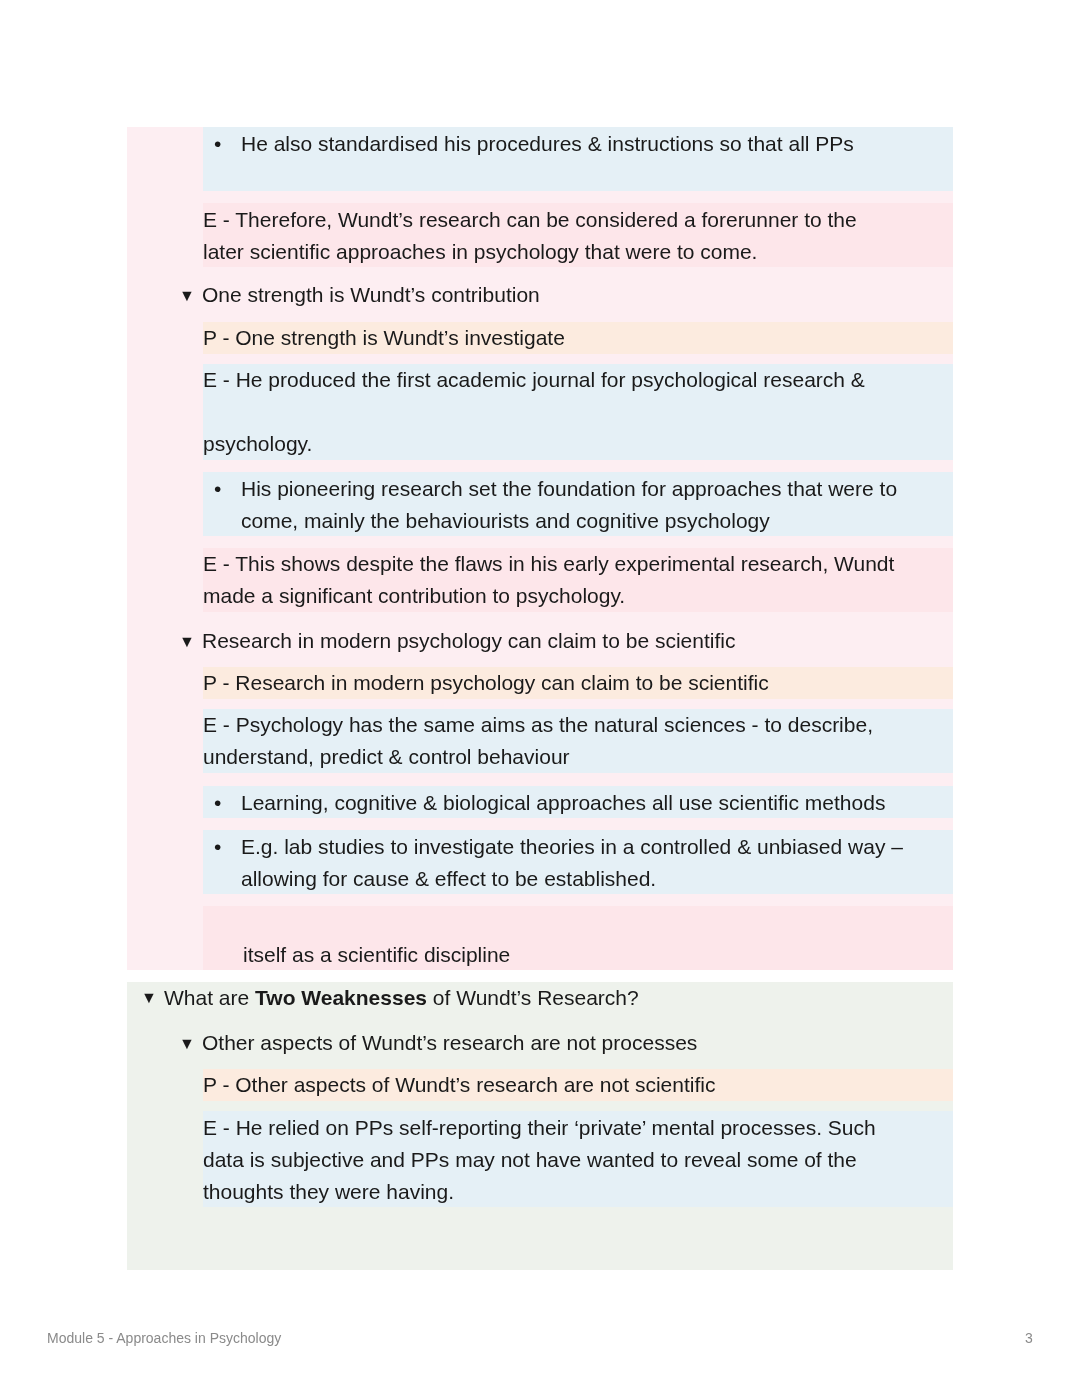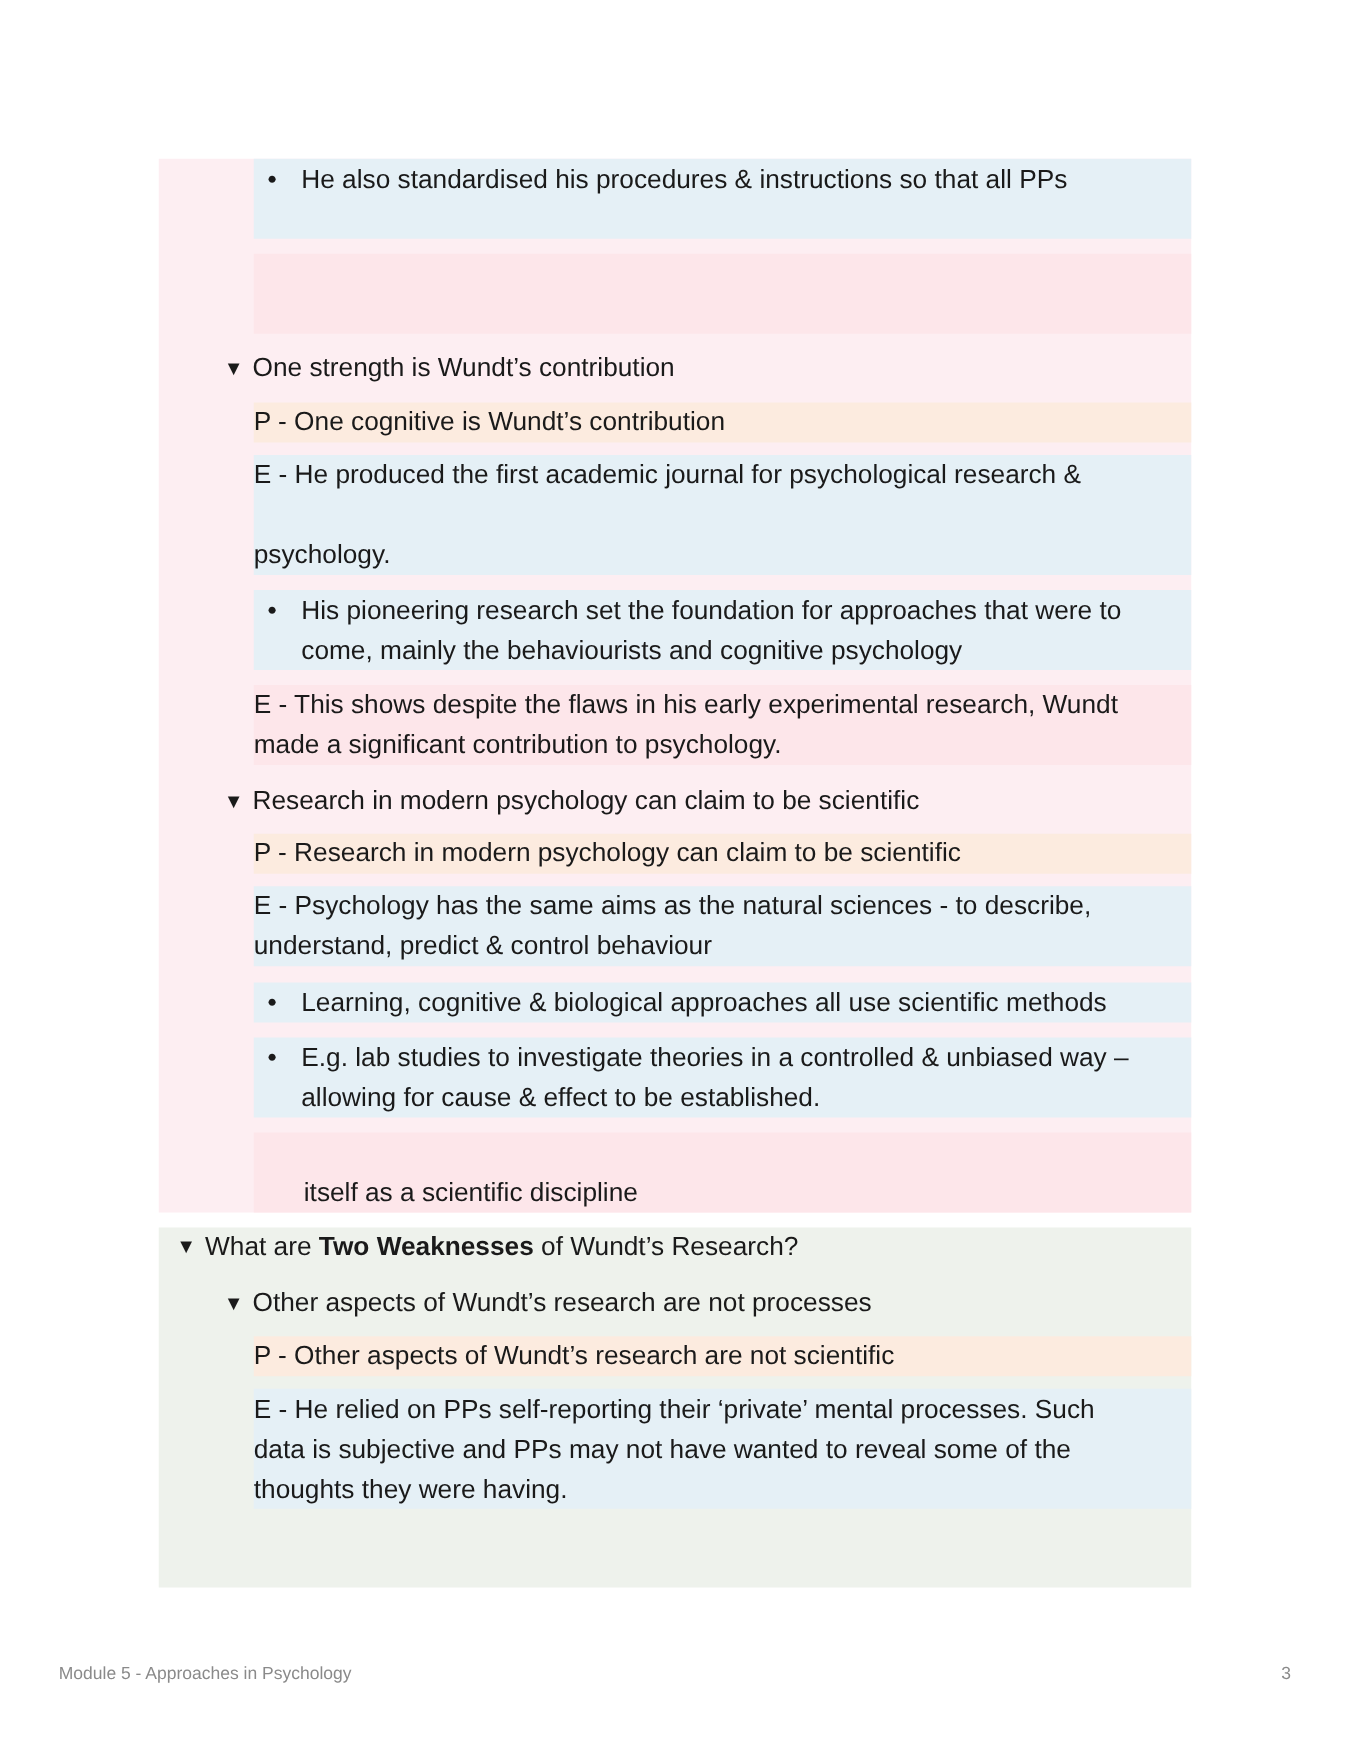--- a/index.html
+++ b/index.html
@@ -23,26 +23,28 @@
 
 <div class="page">
   <div class="section sec-pink"></div>
   <div class="section sec-green"></div>
 
   <div class="blk blue" style="top:127px;height:64px;"></div>
   <span class="bullet" style="left:214px;top:128px;">•</span>
   <span class="txt" style="left:241px;top:128px;">He also standardised his procedures &amp; instructions so that all PPs</span>
 
   <div class="blk red" style="top:203px;height:64px;"></div>
+  <span class="txt" style="left:203px;top:204px;">E - Therefore, Wundt’s research can be considered a forerunner to the</span>
+  <span class="txt" style="left:203px;top:236px;">later scientific approaches in psychology that were to come.</span>
 
   <span class="tri" style="left:179px;top:280px;">▼</span>
   <span class="txt" style="left:202px;top:279px;">One strength is Wundt’s contribution</span>
 
   <div class="blk orange" style="top:322px;height:32px;"></div>
-  <span class="txt" style="left:203px;top:322px;">P - One cognitive is Wundt’s contribution</span>
+  <span class="txt" style="left:203px;top:322px;">P - One strength is Wundt’s investigate</span>
 
   <div class="blk blue" style="top:364px;height:96px;"></div>
   <span class="txt" style="left:203px;top:364px;">E - He produced the first academic journal for psychological research &amp;</span>
   <span class="txt" style="left:203px;top:428px;">psychology.</span>
 
   <div class="blk blue" style="top:472px;height:64px;"></div>
   <span class="bullet" style="left:214px;top:473px;">•</span>
   <span class="txt" style="left:241px;top:473px;">His pioneering research set the foundation for approaches that were to</span>
   <span class="txt" style="left:241px;top:505px;">come, mainly the behaviourists and cognitive psychology</span>
 

